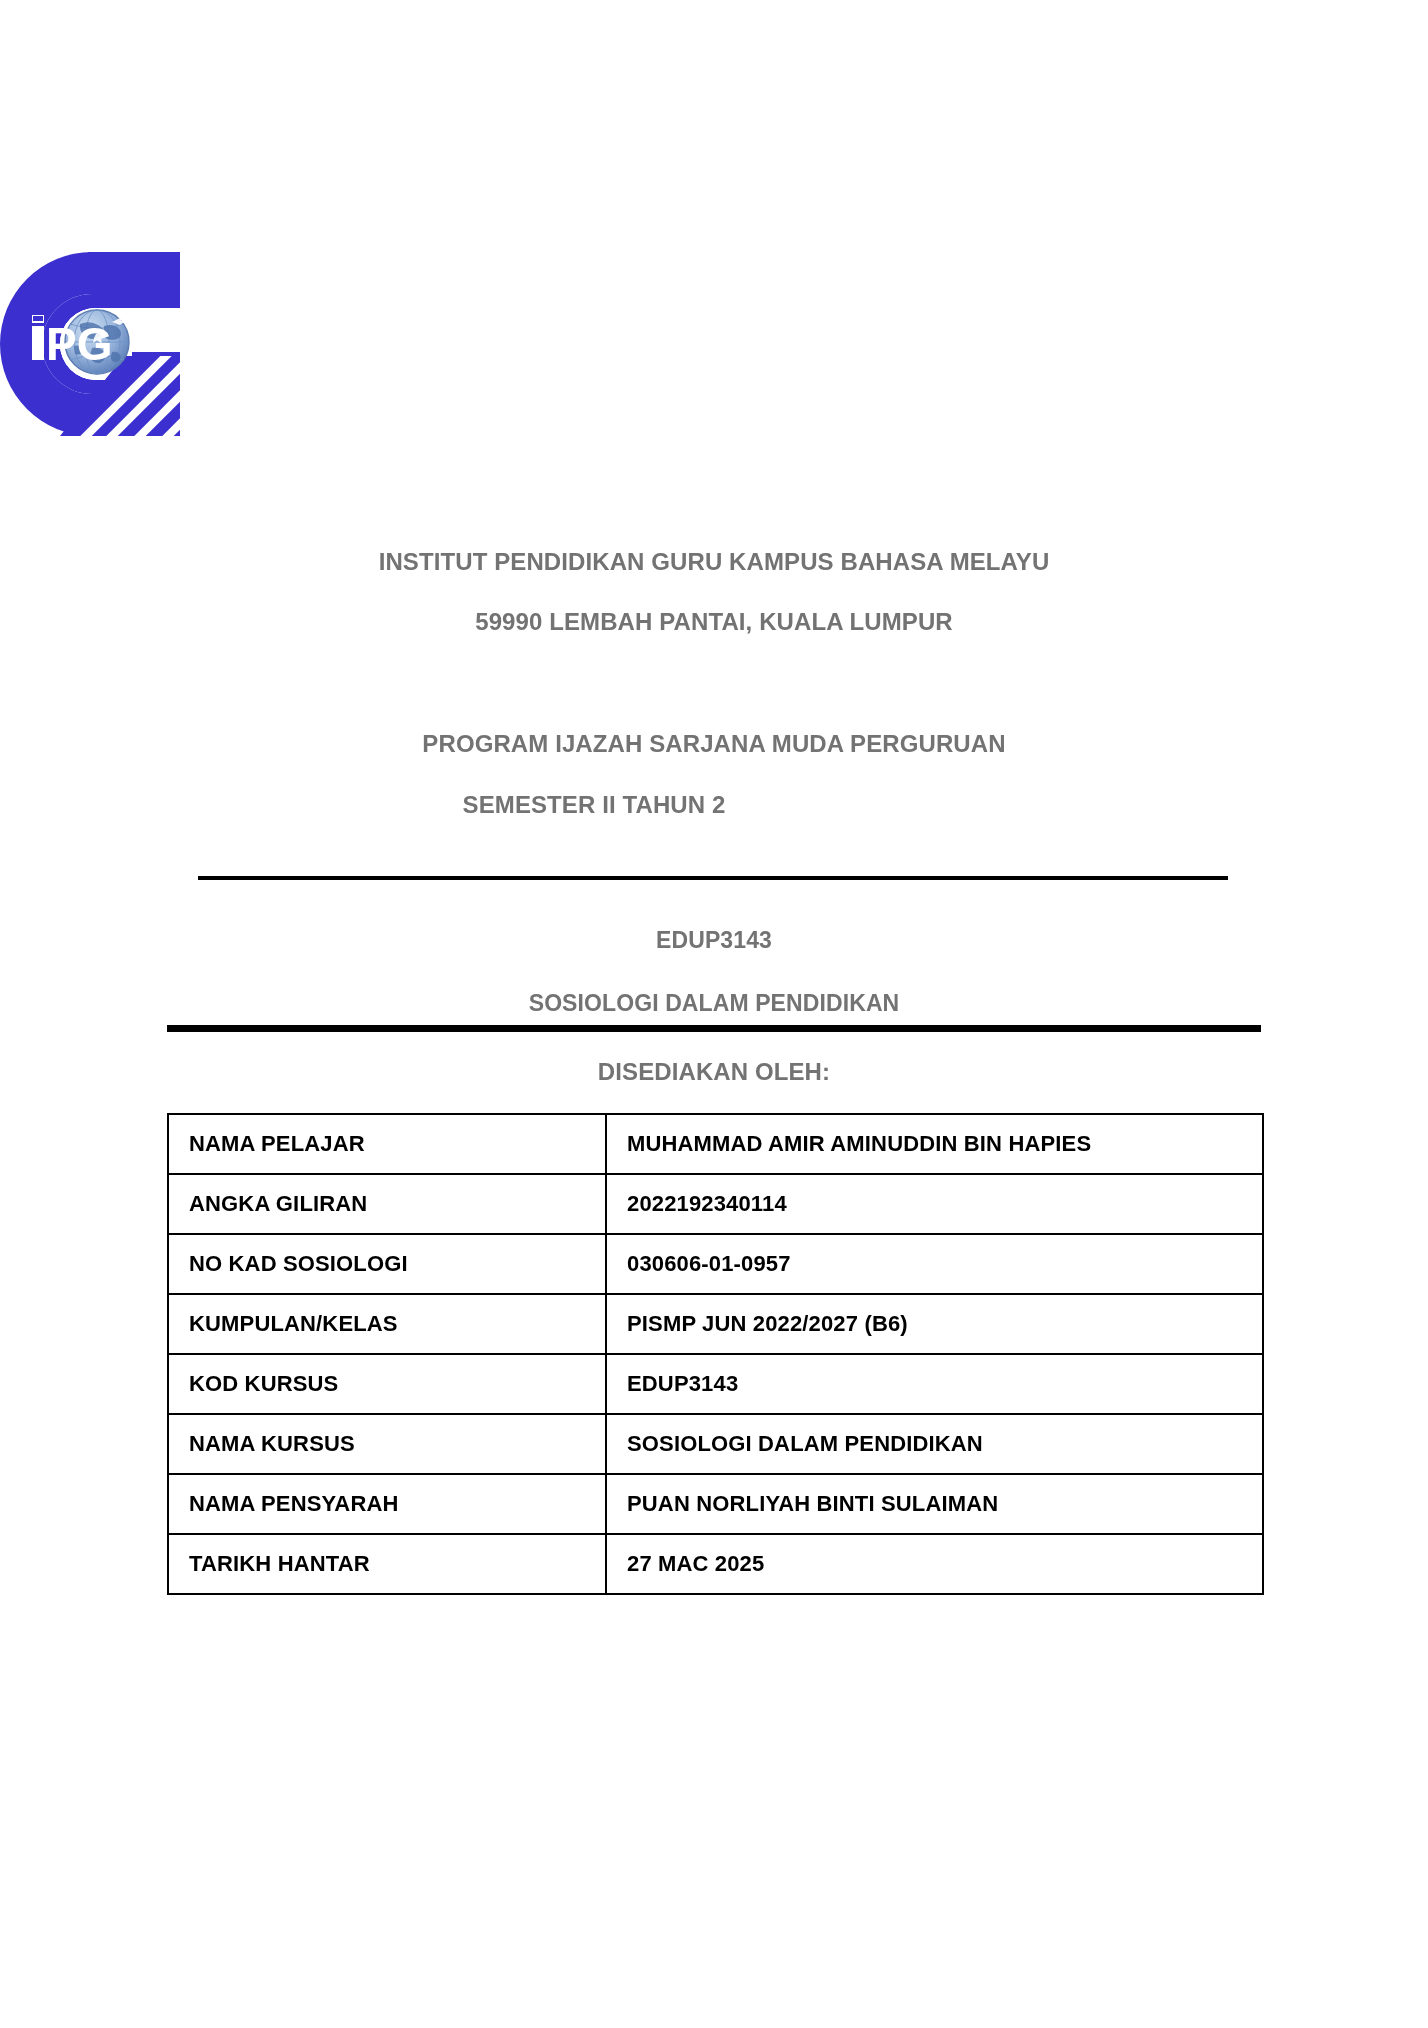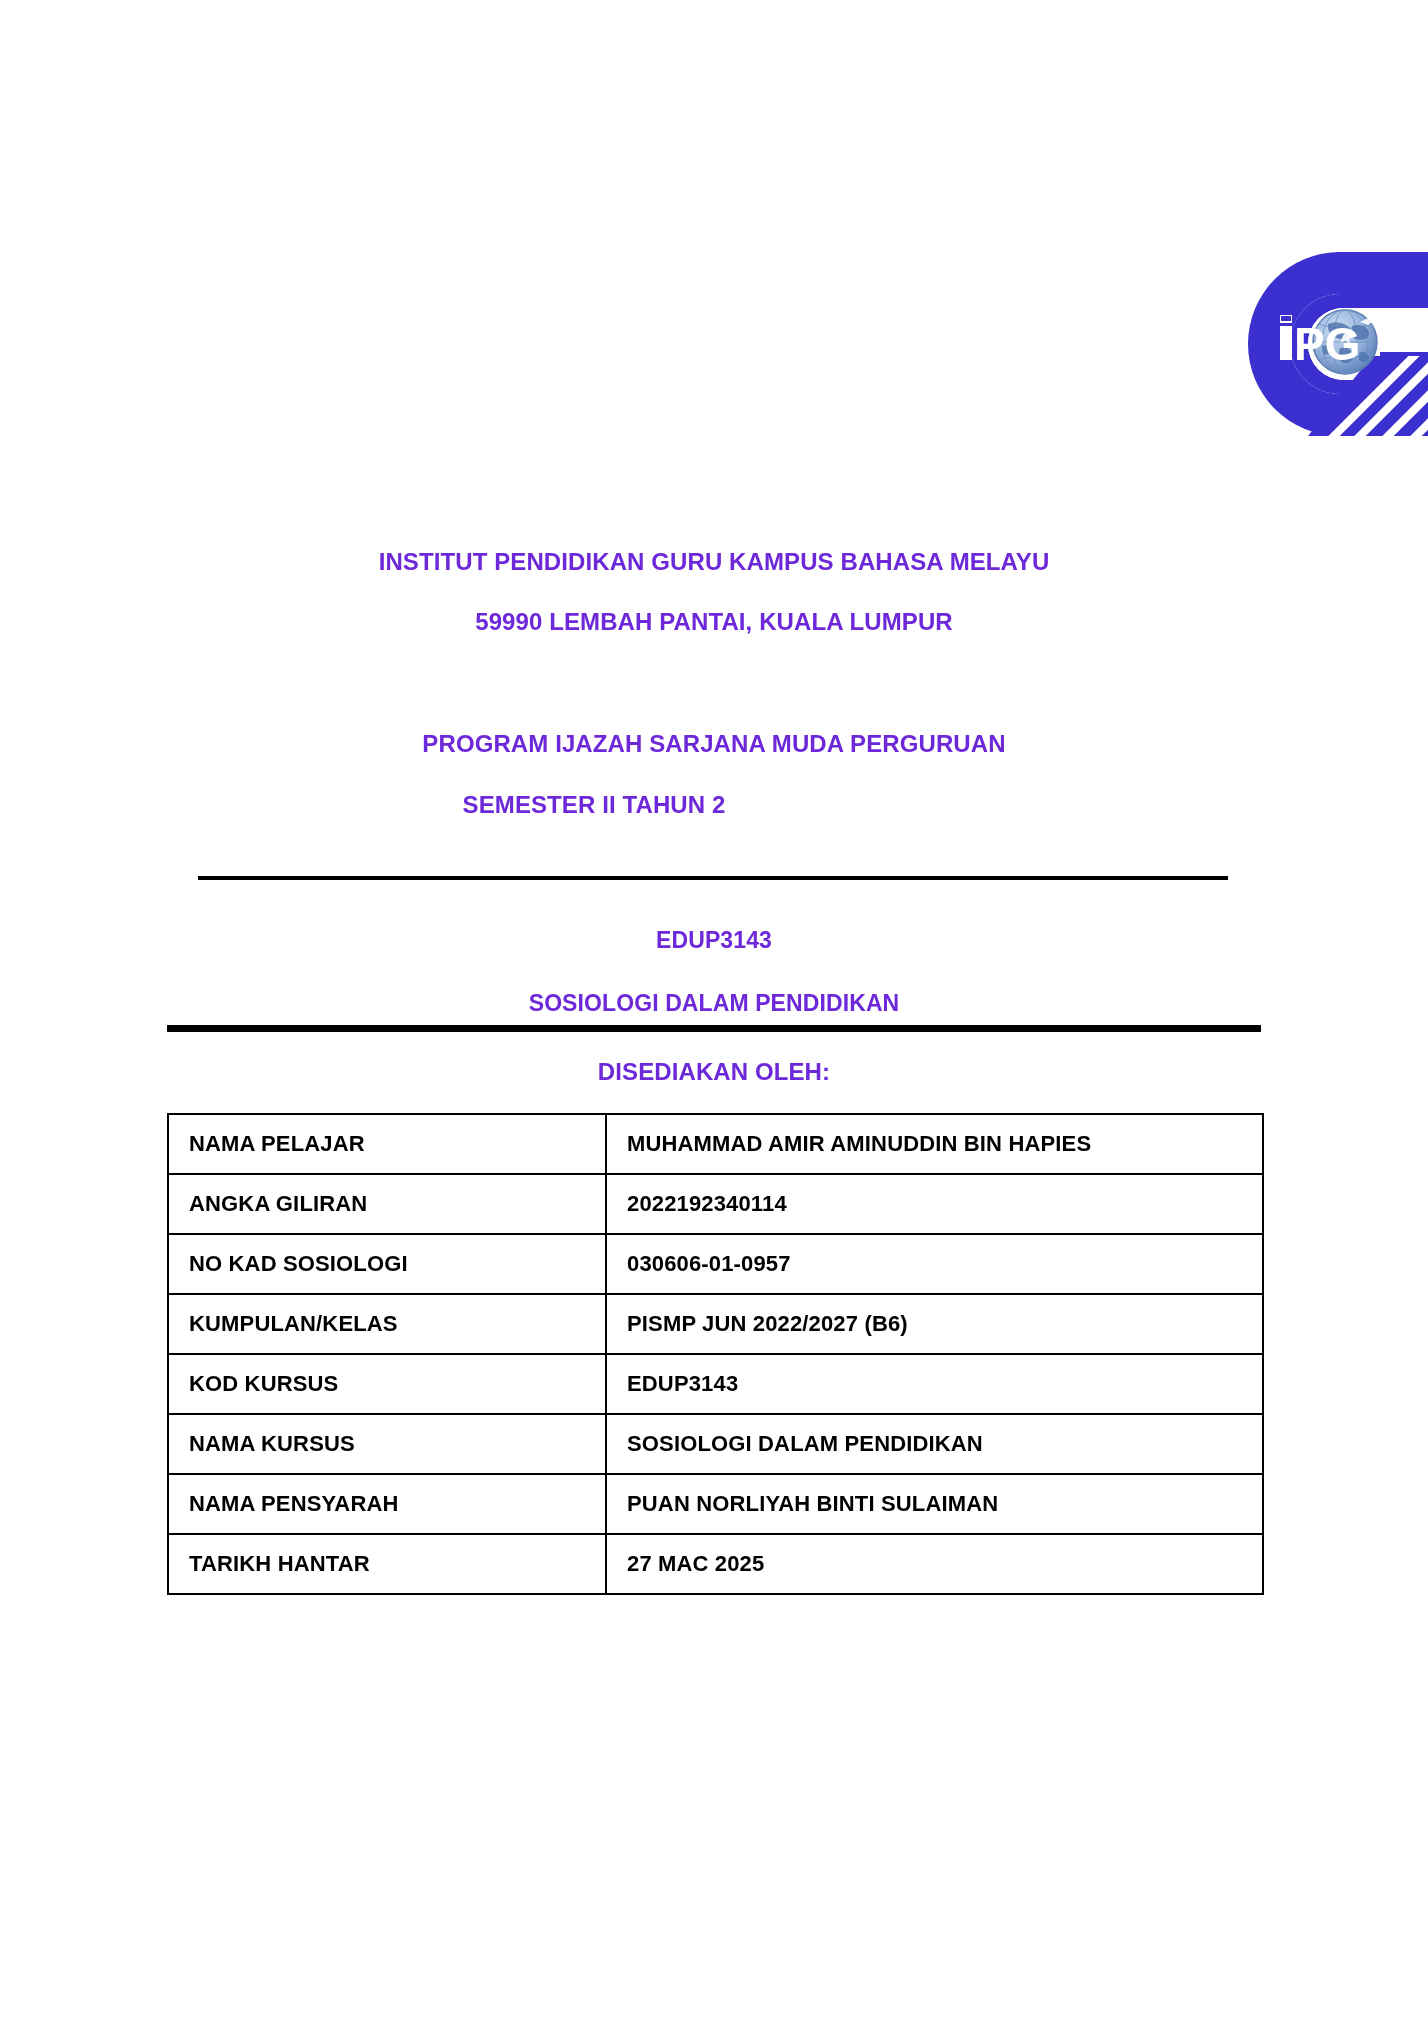--- a/index.html
+++ b/index.html
@@ -22,31 +22,31 @@
     background: #ffffff;
   }
 
   
   .logo-wrap {
     position: absolute;
     left: 0;
     top: 252px;
     width: 1428px;
     display: flex;
-    justify-content: flex-end;
+    justify-content: flex-start;
   }
   .logo {
     width: 180px;
     height: 184px;
     display: block;
   }
   .h-line {
     font-weight: bold;
     letter-spacing: 0.1px;
-    color: #6d28d9;
+    color: #737373;
     white-space: nowrap;
   }
   #inst-name   { position:absolute; top: 548px;  left:0; width:1428px; text-align:center; font-size:24px; font-weight:bold; }
   #inst-addr   { position:absolute; top: 608px;  left:0; width:1428px; text-align:center; font-size:24px; font-weight:bold; }
   #program     { position:absolute; top: 730px;  left:0; width:1428px; text-align:center; font-size:24px; font-weight:bold; }
   #semester    { position:absolute; top: 791px;  left:0; width:1188px; text-align:center; font-size:24px; font-weight:bold; }
 
   
   .rule-thin {
     position: absolute;

